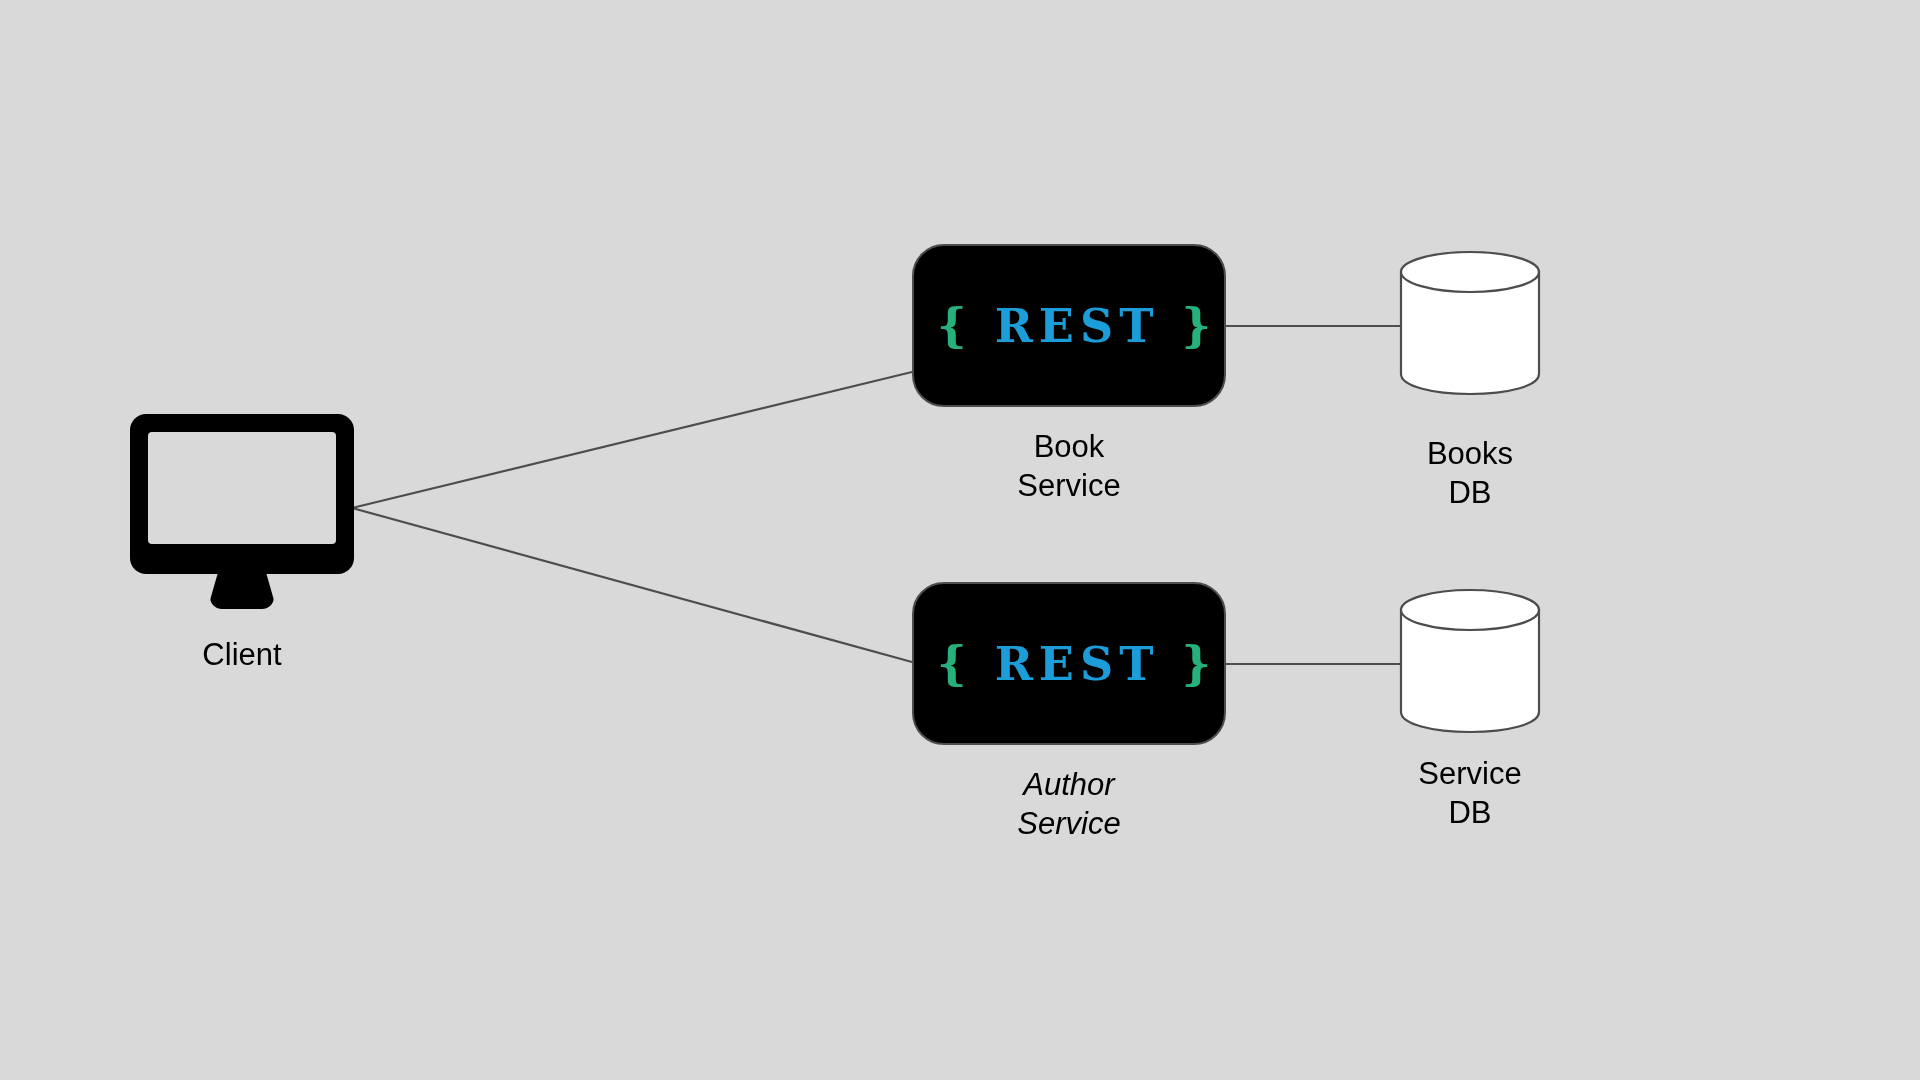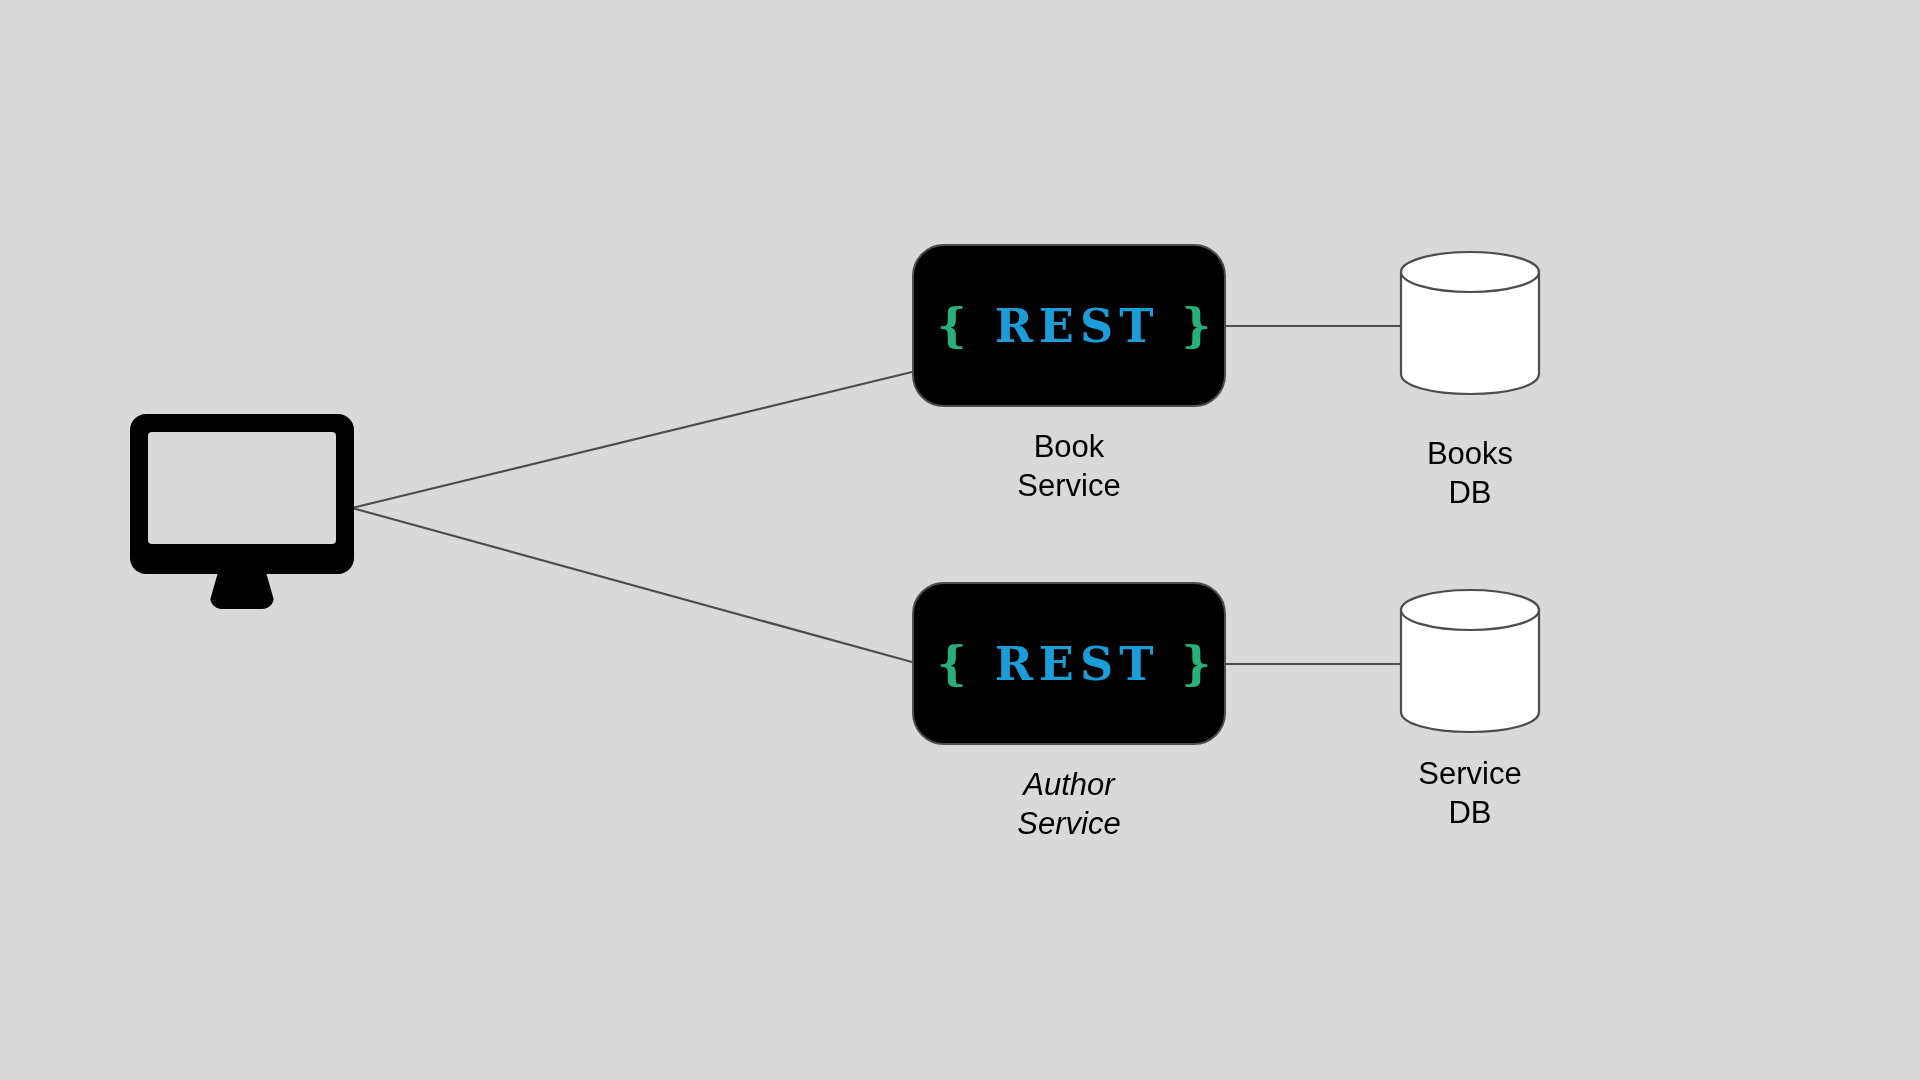--- a/index.html
+++ b/index.html
@@ -137,20 +137,21 @@
       <line x1="1226" y1="664" x2="1400" y2="664"></line>
     </g>
   </svg>
 
   <div id="client-node">
     <div class="monitor-body">
       <div class="monitor-screen"></div>
       <div class="monitor-stand"></div>
     </div>
   </div>
+  <div class="node-label" id="client-label">Client</div>
 
   <div class="service-box" id="book-service-box">
     <span class="rest-logo">
       <span class="rest-brace">{</span>
       <span class="rest-word">REST</span>
       <span class="rest-brace">}</span>
     </span>
   </div>
   <div class="node-label" id="book-service-label">Book
 Service</div>

